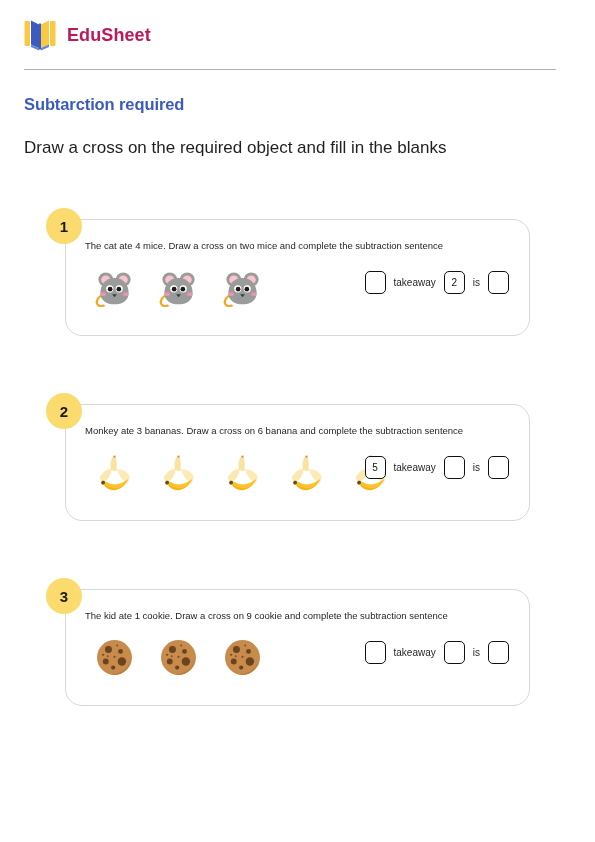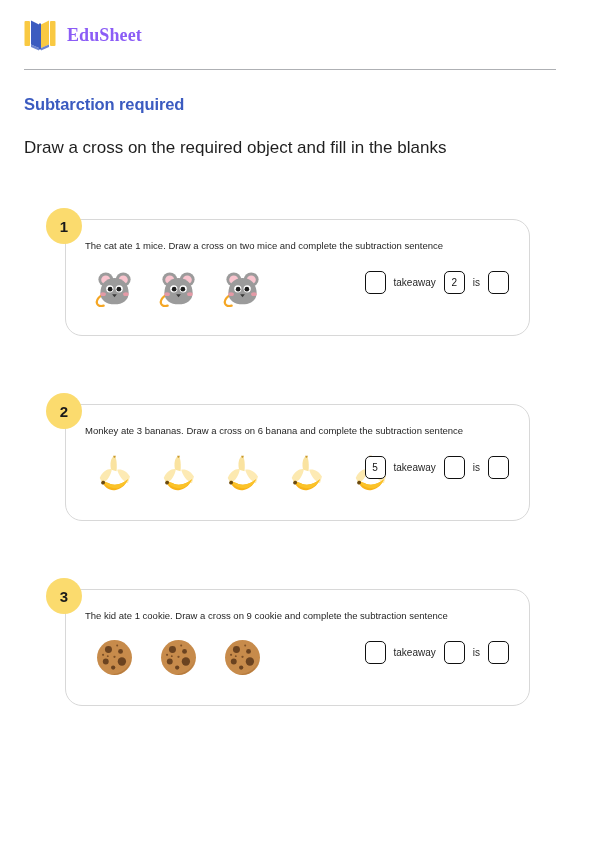--- a/index.html
+++ b/index.html
@@ -31,22 +31,21 @@
   }
   .logo-mark {
     width: 32px;
     height: 34px;
     display: block;
   }
   .brand-name {
     font-size: 18px;
     font-weight: 600;
     letter-spacing: 0.1px;
-    color: #8b5cf6;
-    font-family: Liberation Serif, serif;
+    color: #be185d;
   }
 
   .header-rule {
     position: absolute;
     left: 24px;
     top: 69px;
     width: 532px;
     height: 1px;
     background: #aeb0b4;
   }
@@ -181,21 +180,21 @@
   <div class="header-rule"></div>
 
   <div class="worksheet-title">Subtarction required</div>
   <div class="worksheet-subtitle">Draw a cross on the required object and fill in the blanks</div>
 
   <div class="exercises">
 
     <div class="exercise">
       <div class="badge">1</div>
       <div class="card">
-        <div class="prompt">The cat ate 1 mice. Draw a cross on two mice and complete the subtraction sentence</div>
+        <div class="prompt">The cat ate 4 mice. Draw a cross on two mice and complete the subtraction sentence</div>
         <div class="objects">
             <span class="object-item"><svg viewBox="0 0 64 64" width="43" height="43">
       <path d="M12 44 Q4 50 6 56 Q8 61 16 59" fill="none" stroke="#F5A623" stroke-width="3.2" stroke-linecap="round"></path>
       <ellipse cx="19" cy="20" rx="11" ry="10.5" fill="#9B9B9B"></ellipse>
       <ellipse cx="45" cy="20" rx="11" ry="10.5" fill="#9B9B9B"></ellipse>
       <ellipse cx="19" cy="20.5" rx="6.8" ry="6.5" fill="#F9C4CE"></ellipse>
       <ellipse cx="45" cy="20.5" rx="6.8" ry="6.5" fill="#F9C4CE"></ellipse>
       <path d="M32 18 C46 18 53 29 53 40 C53 51 44 57 32 57 C20 57 11 51 11 40 C11 29 18 18 32 18 Z" fill="#9B9B9B"></path>
       <circle cx="25" cy="34" r="5.4" fill="#ffffff"></circle>
       <circle cx="39" cy="34" r="5.4" fill="#ffffff"></circle>

